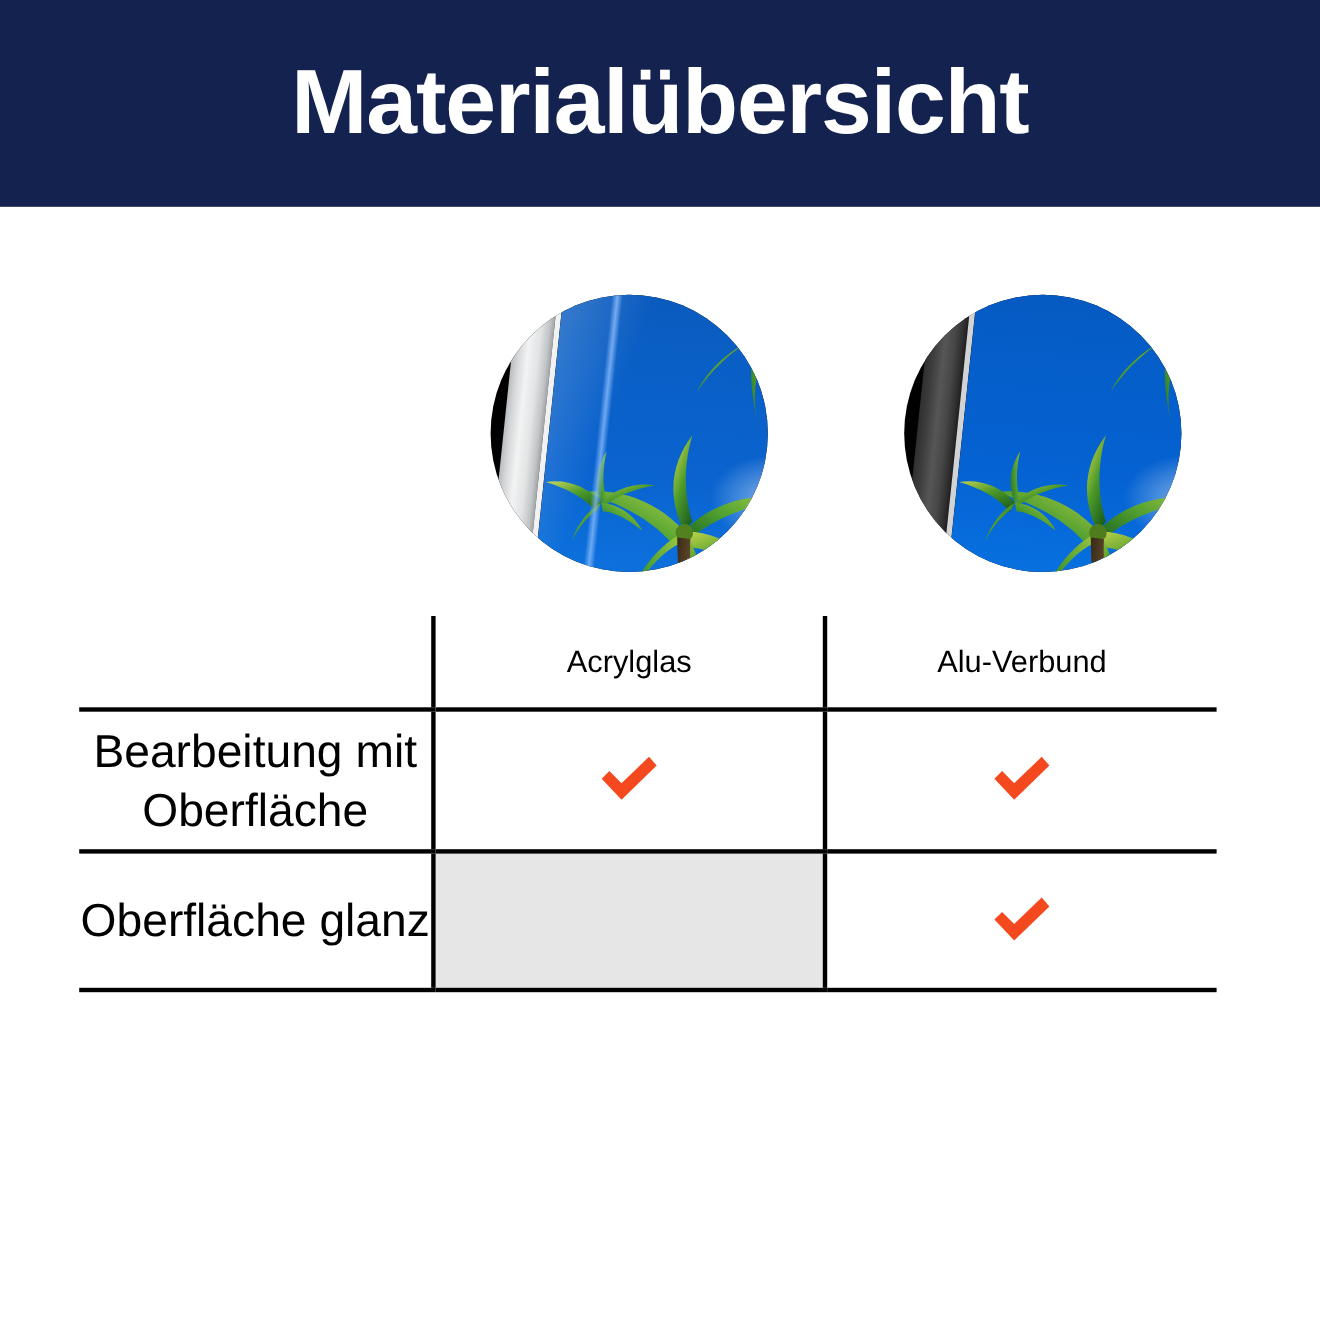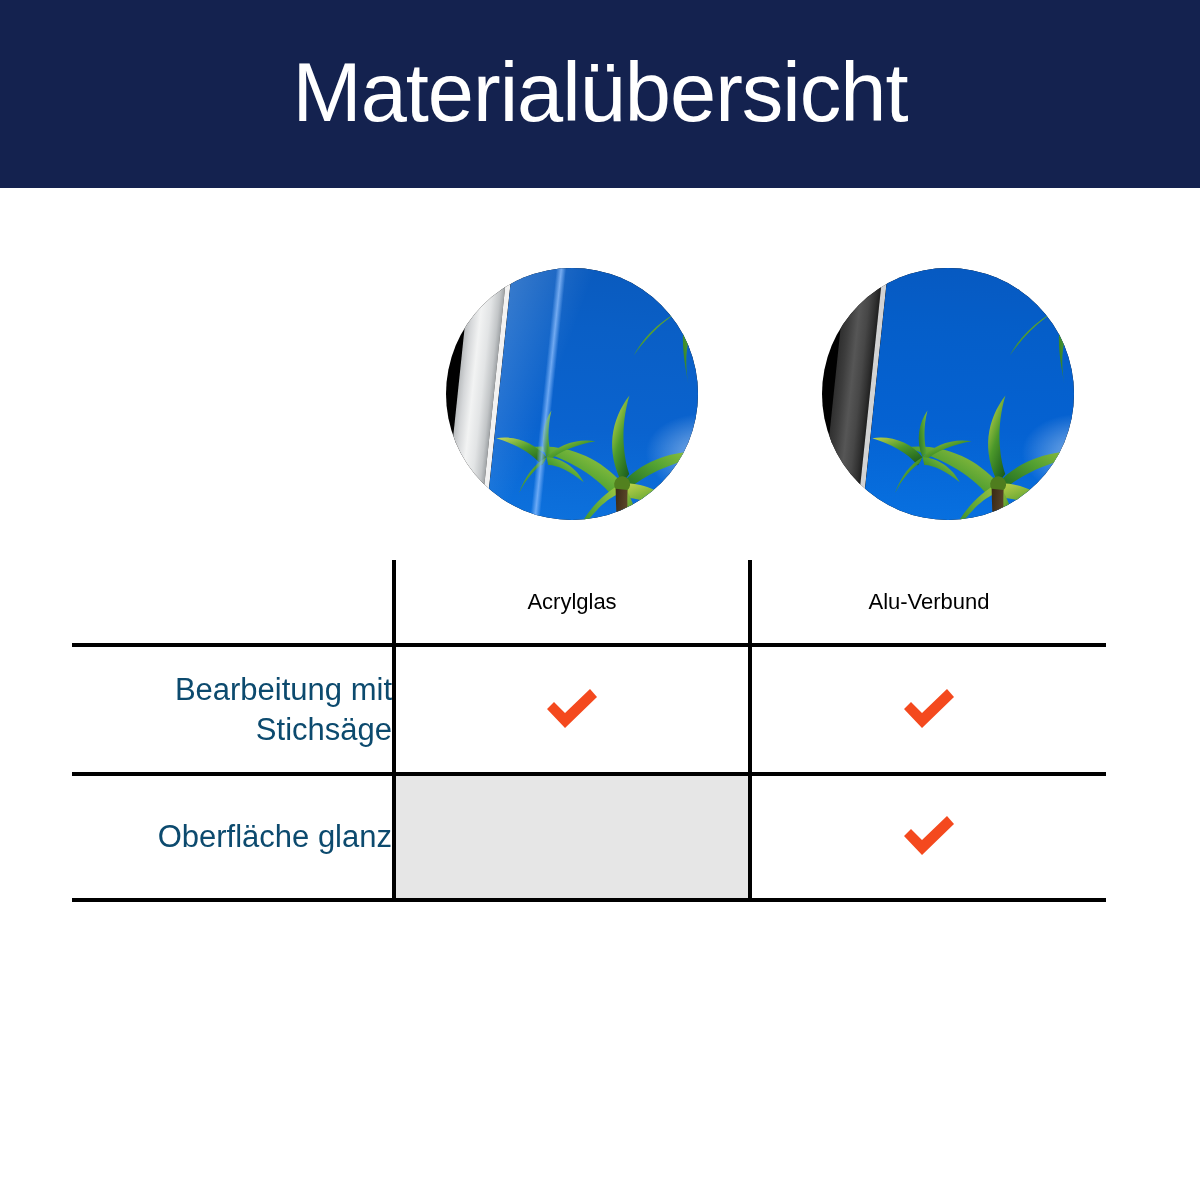--- a/index.html
+++ b/index.html
@@ -29,21 +29,21 @@
     width: 1200px;
     height: 188px;
     background: #14224f;
     display: flex;
     align-items: center;
     justify-content: center;
   }
   .header-title {
     color: #ffffff;
     font-family: "Liberation Sans", sans-serif;
-    font-weight: normal;
+    font-weight: bold;
     font-size: 83px;
     letter-spacing: -1px;
     line-height: 1;
     white-space: nowrap;
     margin-top: -4px;
   }
 
   
   .images-row {
     position: absolute;
@@ -176,35 +176,35 @@
     vertical-align: middle;
   }
 
   
   .hdr-blank { height: 83px; border: none; }
   .hdr-cell {
     height: 83px;
     border-left: 4px solid #000000;
     border-bottom: 4px solid #000000;
     text-align: center;
-    font-size: 22px;
+    font-size: 28px;
     font-weight: normal;
     color: #000000;
     font-family: "Liberation Sans", sans-serif;
   }
   .hdr-blank-bottom {
     border-bottom: 4px solid #000000;
   }
 
   
   .row-label {
-    font-size: 31px;
-    color: #0c4a6e;
+    font-size: 42px;
+    color: #000000;
     padding-left: 22px;
-    text-align: right;
+    text-align: center;
     line-height: 1.28;
     border-bottom: 4px solid #000000;
   }
   .row-label.last { border-bottom: none; }
 
   .mark-cell {
     border-left: 4px solid #000000;
     border-bottom: 4px solid #000000;
     text-align: center;
   }
@@ -392,21 +392,21 @@
           <th class="hdr-blank hdr-blank-bottom"></th>
           <th class="hdr-cell">Acrylglas</th>
           <th class="hdr-cell">Alu-Verbund</th>
         </tr>
       </thead>
       <tbody>
 
         <tr class="r1">
           <td class="row-label">
             <span>Bearbeitung mit</span><br>
-            <span>Stichsäge</span>
+            <span>Oberfläche</span>
           </td>
           <td class="mark-cell">
             <span class="check-icon">
               <svg width="62" height="48" viewBox="0 0 62 48">
                 <path d="M6 25 L13 18 L24 29 L49 5 L56 13 L24 44 Z" fill="#f4491e"></path>
               </svg>
             </span>
           </td>
           <td class="mark-cell">
             <span class="check-icon">

